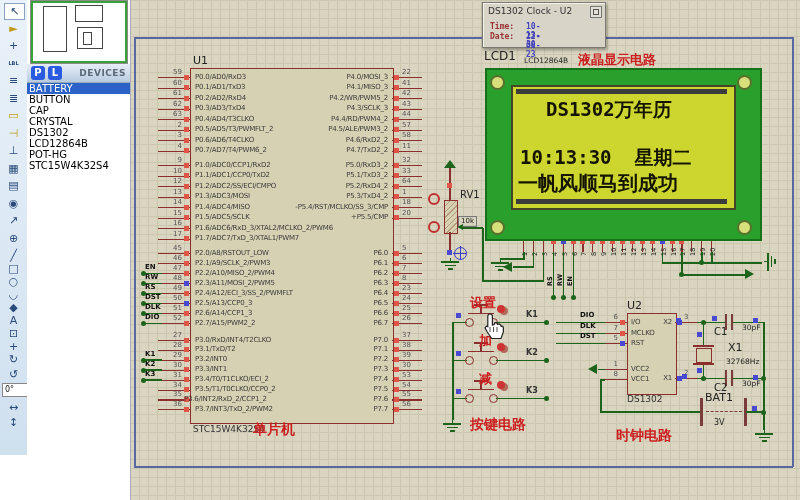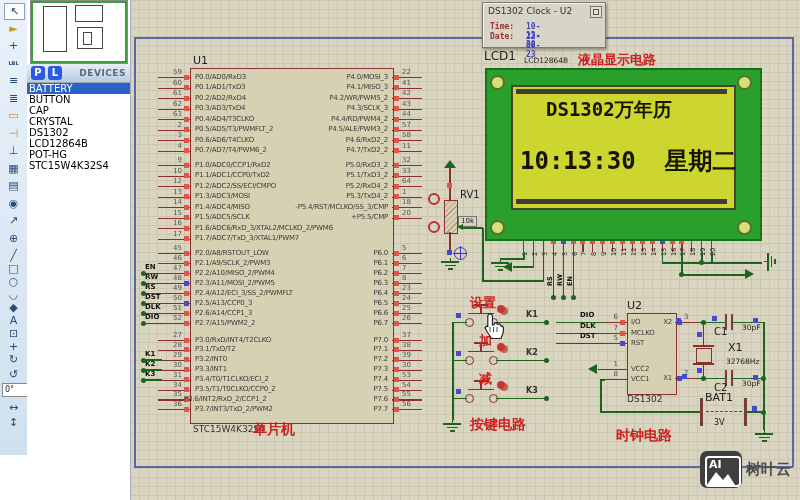--- a/index.html
+++ b/index.html
@@ -360,21 +360,22 @@
       <div class="redtitle" style="left: 448px; top: 51px; font-size: 13px;">液晶显示电路</div>
       <div id="lcdBoard" style="left: 355px;">
         <div class="screw" style="left: 3px; top: 5px;"></div>
         <div class="screw" style="left: 250px; top: 5px;"></div>
         <div class="screw" style="left: 3px; top: 150px;"></div>
         <div class="screw" style="left: 250px; top: 150px;"></div>
         <div id="lcdScreen">
           <div class="lcdbar" style="top: 2px;"></div>
           <div class="lcdbar" style="top: 112px;"></div>
           <div class="lcdline" style="left: 33px; top: 10px; font-size: 19px;">DS1302万年历</div>
-          <div class="lcdline" style="left: 7px; top: 58px; font-size: 24px;">10:13:30  星期二</div>
+          <div class="lcdline" style="left: 7px; top: 58px; font-size: 19px;">10:13:30  星期二</div>
+          <div class="lcdline" style="left: 5px; top: 83px; font-size: 20px;">一帆风顺马到成功</div>
         </div>
       </div>
       <div class="stub" style="left: 393px; top: 237px; width: 1.2px; height: 15px;"></div>
       <div class="vlab" style="left: 379px; top: 212px; width: 30px;">GND</div>
       <div class="vlab" style="left: 387px; top: 244px; width: 16px; color: rgb(34, 34, 34);">1</div>
       <div class="stub" style="left: 402.9px; top: 237px; width: 1.2px; height: 15px;"></div>
       <div class="vlab" style="left: 388.9px; top: 212px; width: 30px;">VCC</div>
       <div class="vlab" style="left: 396.9px; top: 244px; width: 16px; color: rgb(34, 34, 34);">2</div>
       <div class="stub" style="left: 412.8px; top: 237px; width: 1.2px; height: 15px;"></div>
       <div class="vlab" style="left: 398.8px; top: 212px; width: 30px;">VO</div>
@@ -699,31 +700,20 @@
     <div class="pline" style="top:19px;">
       <span class="plab2">Time:</span>
       <span class="pval">10-13-30</span>
     </div>
     <div class="pline" style="top:29px;">
       <span class="plab2">Date:</span>
       <span class="pval">22-08-23</span>
     </div>
   </div>
 
-  <div id="wm">
-    <div id="wmIcon">
-      <div id="wmInner">
-        <div id="wmAI">AI</div>
-        <svg width="32" height="27" style="position:absolute;left:-2px;top:0;">
-          <polygon points="2,27 11,14 18,22 23,16 30,27" fill="#fff"></polygon>
-        </svg>
-      </div>
-    </div>
-    <span id="wmText">树叶云</span>
-  </div>
 
   <svg id="hand" width="24" height="27" viewBox="0 0 24 27">
     <path d="M8 1 C9.6 1 10.4 2 10.4 3.4 L10.4 12 L12 11.7 L12.8 9.6 L14.8 9.9 L15.4 11.4 L17.2 11 L18.6 12 L19.2 13.4 L20.6 13.2 L21.4 14.6 L21.4 18.6 L19 25.5 L9.6 25.5 L5 18.5 L3 14.8 L4.4 13.2 L5.8 13.6 L5.8 3.4 C5.8 2 6.5 1 8 1 Z" fill="#fff" stroke="#222" stroke-width="1.2"></path>
     <line x1="8" y1="14" x2="8" y2="19" stroke="#222" stroke-width="0.8"></line>
     <line x1="11.5" y1="14" x2="11.5" y2="19" stroke="#222" stroke-width="0.8"></line>
     <line x1="15" y1="14" x2="15" y2="19" stroke="#222" stroke-width="0.8"></line>
   </svg>
 </div>
 
 </body></html>

